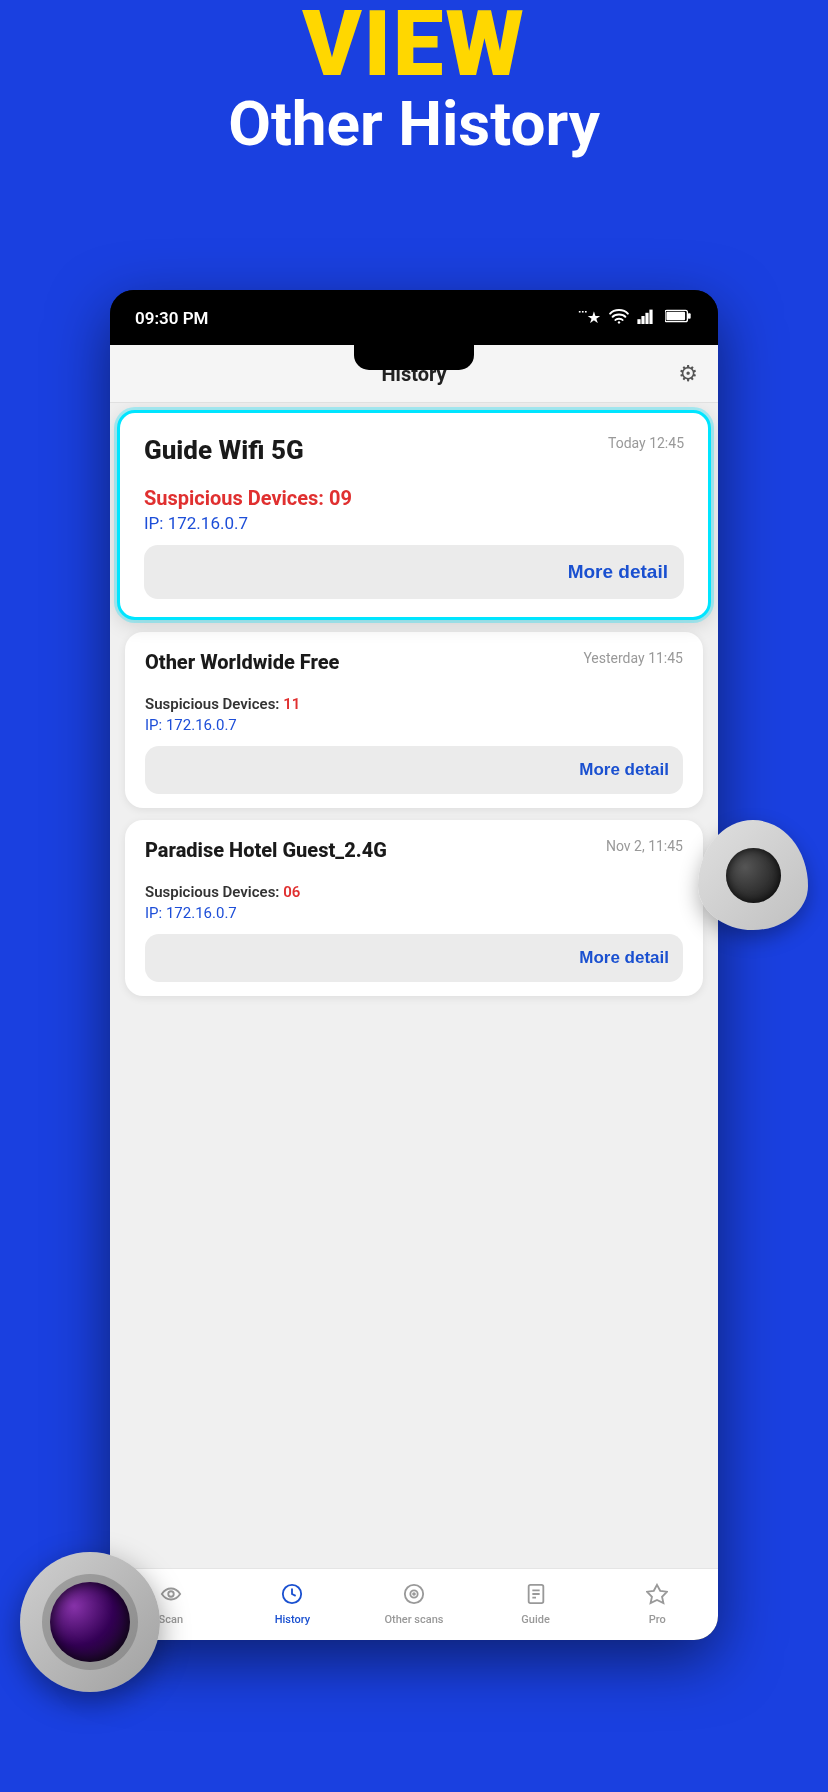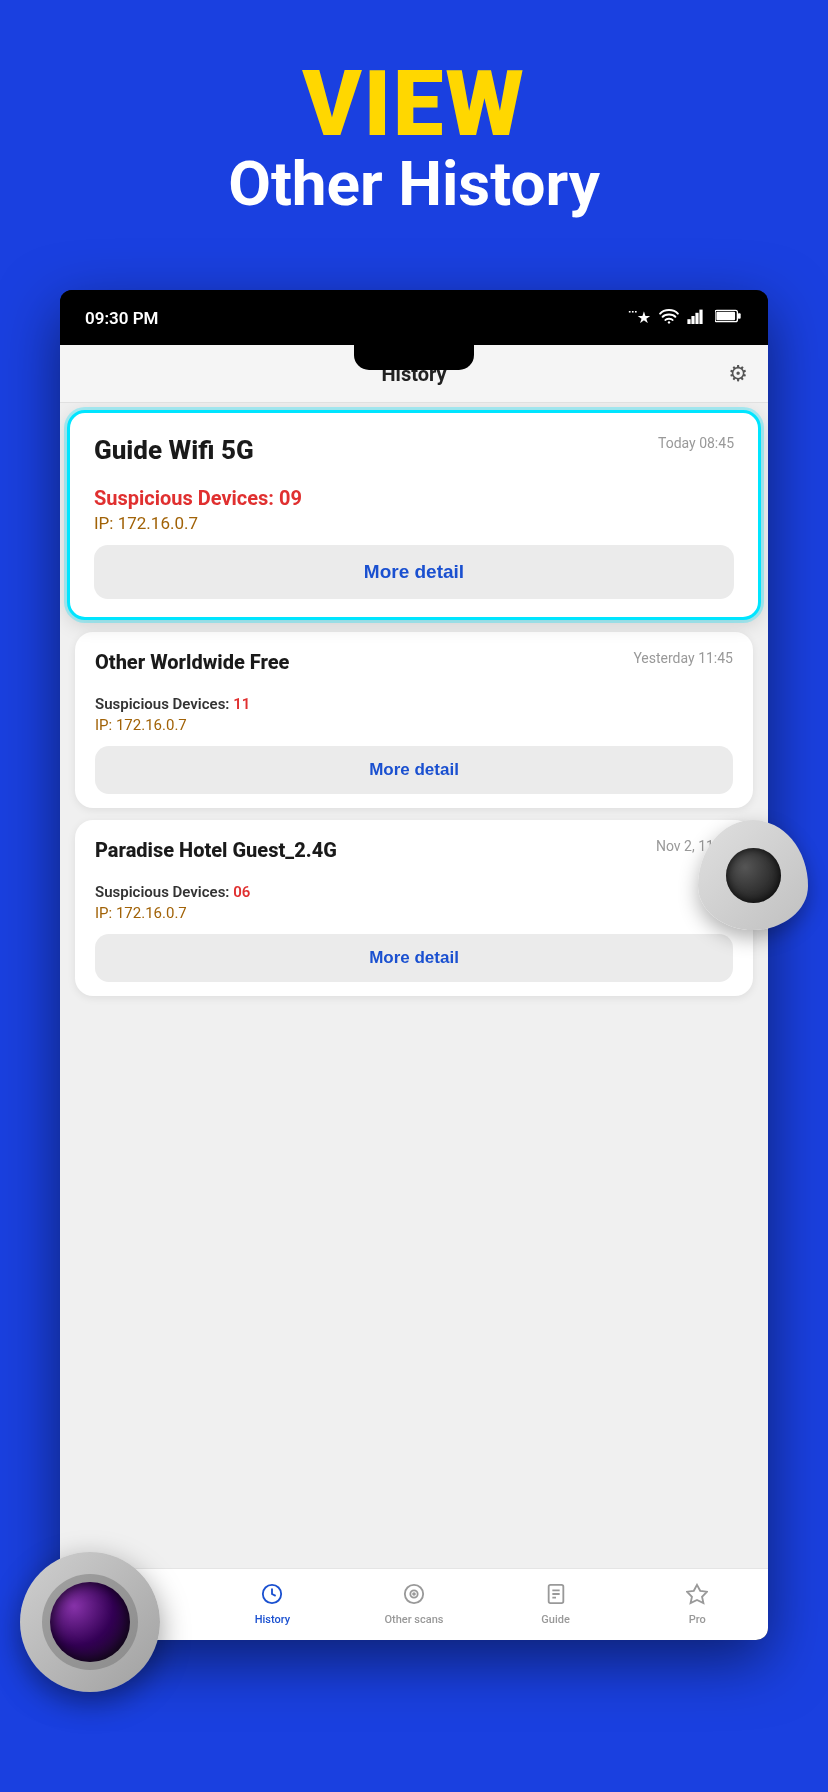--- a/index.html
+++ b/index.html
@@ -8,21 +8,20 @@
       height: 1792px;
       background-color: #1a40e0;
       font-family: -apple-system, BlinkMacSystemFont, 'Segoe UI', Roboto, sans-serif;
       overflow: hidden;
       position: relative;
     }
 
     
     .header-section {
       text-align: center;
-      padding-top: 60px;
       padding-bottom: 30px;
     }
     .header-view {
       font-size: 90px;
       font-weight: 900;
       color: #FFD700;
       line-height: 1;
       letter-spacing: 2px;
     }
     .header-subtitle {
@@ -31,24 +30,24 @@
       color: #ffffff;
       line-height: 1.1;
     }
 
     
     .phone-frame {
       position: absolute;
       top: 290px;
       left: 50%;
       transform: translateX(-50%);
-      width: 708px;
+      width: 608px;
       height: 1350px;
       background: #111;
-      border-radius: 12px;
+      border-radius: 24px;
       box-shadow: 0 20px 60px rgba(0,0,0,0.5);
       overflow: hidden;
     }
 
     
     .status-bar {
       background: #000;
       height: 55px;
       display: flex;
       align-items: center;
@@ -120,34 +119,34 @@
     .card-suspicious {
       font-size: 17px;
       font-weight: 700;
       color: #e03030;
       margin-bottom: 3px;
       margin-top: 21px;
     }
     .card-suspicious .count { color: #e03030; }
     .card-ip {
       font-size: 15px;
-      color: #a16207;
+      color: #1d4ed8;
       margin-bottom: 12px;
     }
     .more-detail-btn {
       background: #ebebeb;
       border: none;
       border-radius: 14px;
       width: 100%;
       padding: 14px;
       font-size: 17px;
       font-weight: 600;
       color: #1a50d0;
       cursor: pointer;
-      text-align: center;
+      text-align: right;
     }
 
     
     .scan-card.highlighted {
       border: 3px solid #00e5ff;
       box-shadow: 0 0 0 3px rgba(0,229,255,0.3), 0 4px 20px rgba(0,0,0,0.15);
       margin: -8px -8px 0;
       padding: 22px 24px 18px;
       position: relative;
       z-index: 10;
@@ -293,21 +292,21 @@
   <div class="app-bar">
     <span class="app-bar-title">History</span>
     <span class="app-bar-settings">⚙</span>
   </div>
 
   <div class="screen-content">
 
     <div class="scan-card highlighted">
       <div class="card-header">
         <span class="card-network-name">Guide Wifi 5G</span>
-        <span class="card-timestamp">Today 08:45</span>
+        <span class="card-timestamp">Today 12:45</span>
       </div>
       <div class="card-suspicious">
         Suspicious Devices: <span class="count">09</span>
       </div>
       <div class="card-ip">IP: 172.16.0.7</div>
       <button class="more-detail-btn">More detail</button>
     </div>
 
     <div class="scan-card">
       <div class="card-header">

